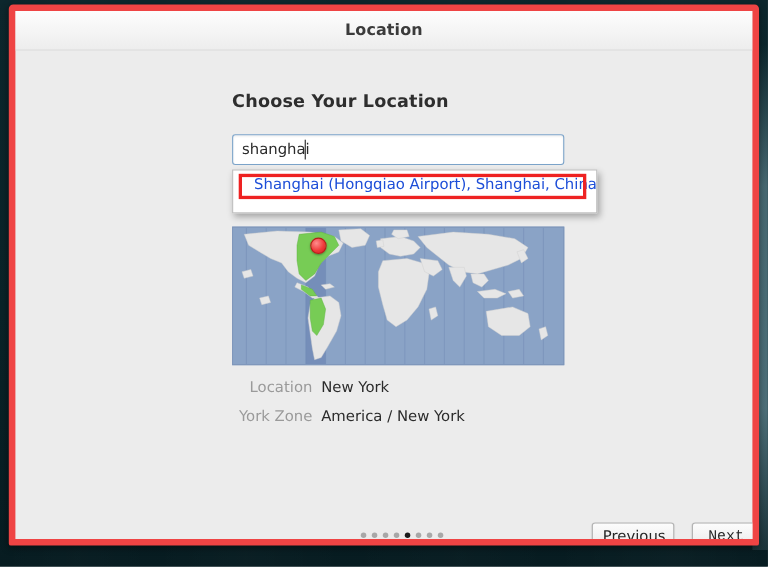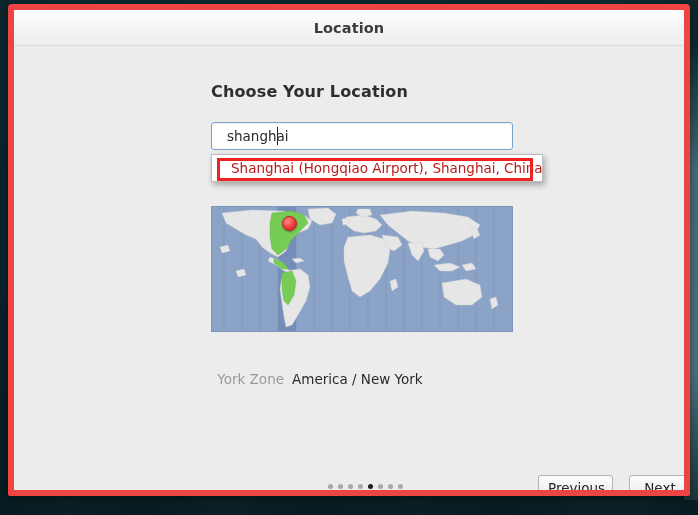--- a/index.html
+++ b/index.html
@@ -90,21 +90,21 @@
     position: absolute;
     left: 197px; top: 112px;
     width: 302px; height: 28px;
   }
   #search-input {
     width: 100%; height: 100%;
     box-sizing: border-box;
     border: 1px solid #7ba3c9;
     border-radius: 3px;
     background: #ffffff;
-    padding: 0 15px;
+    padding: 0 8px;
     font-family: "DejaVu Sans", "Liberation Sans", sans-serif;
     font-size: 13.5px;
     color: #2b2b2b;
     outline: none;
     box-shadow: inset 0 1px 2px rgba(0,0,0,0.07);
   }
   #caret {
     position: absolute;
     left: 66px; top: 5px;
     width: 1px; height: 18px;
@@ -118,23 +118,23 @@
     width: 332px;
     background: #ffffff;
     border: 1px solid #bdbdbd;
     box-sizing: border-box;
     box-shadow: 2px 3px 6px rgba(0,0,0,0.30);
     z-index: 20;
   }
   .dd-item {
     height: 25px;
     line-height: 25px;
-    padding: 0 8px 0 19px;
+    padding: 0 8px 12px 19px;
     font-size: 13.5px;
-    color: #b91c1c;
+    color: #1d4ed8;
     white-space: nowrap;
   }
   #dd-item-0 { margin-top: 1px; }
 
   
   #annotation-box {
     position: absolute;
     left: 203px; top: 148px;
     width: 316px; height: 23px;
     border: 3px solid #ee2222;
@@ -206,21 +206,21 @@
     border-radius: 3px;
     background: linear-gradient(180deg, #fcfcfc 0%, #f2f2f2 50%, #e4e4e4 100%);
     font-family: "DejaVu Sans", "Liberation Sans", sans-serif;
     font-size: 13.5px;
     color: #262626;
     cursor: default;
     padding: 0 9px;
     box-shadow: 0 1px 1px rgba(0,0,0,0.07);
   }
   #btn-previous { left: 524px; top: 465px; width: 75px; }
-  #btn-next     { left: 615px; top: 465px; width: 62px; }
+  #btn-next     { left: 615px; top: 465px; width: 62px; font-family: Liberation Mono, monospace; }
 </style>
 </head>
 <body>
 
 <div id="desktop">
   <div id="desktop-glow"></div>
 </div>
 
 <div id="dialog">
 
@@ -314,20 +314,23 @@
         <path d="M60,6 L80,4 L92,8 L96,16 L88,24 L80,32 L74,42 L66,48 L60,42 L58,30 L58,16 Z"></path>
 
         <path d="M62,52 L72,56 L76,62 L70,62 L62,56 Z"></path>
 
         <path d="M70,66 L80,64 L84,74 L82,88 L76,98 L72,94 L70,82 Z"></path>
       </g>
     </svg>
     <div id="map-marker"></div>
   </div>
 
+  <div class="info-row" id="info-location">
+    <span class="info-label">Location</span><span class="info-value">New York</span>
+  </div>
 
   <div class="info-row" id="info-timezone">
     <span class="info-label">York Zone</span><span class="info-value">America / New York</span>
   </div>
 
   <div id="dots">
       <span class="dot"></span>
       <span class="dot"></span>
       <span class="dot"></span>
       <span class="dot"></span>

